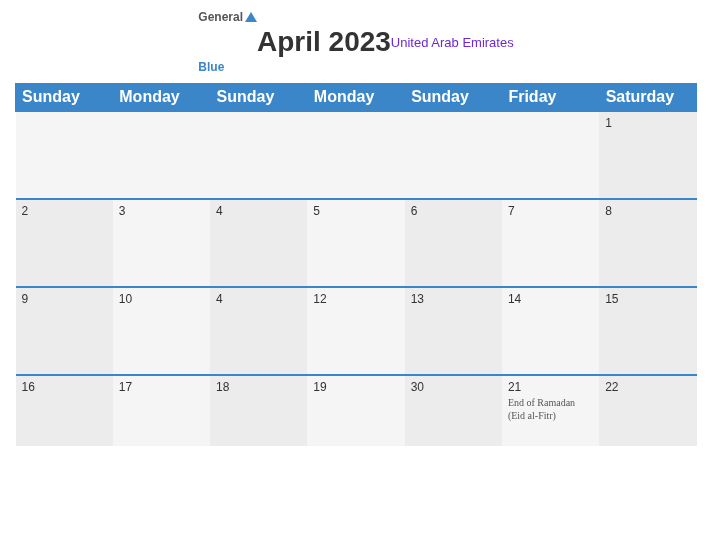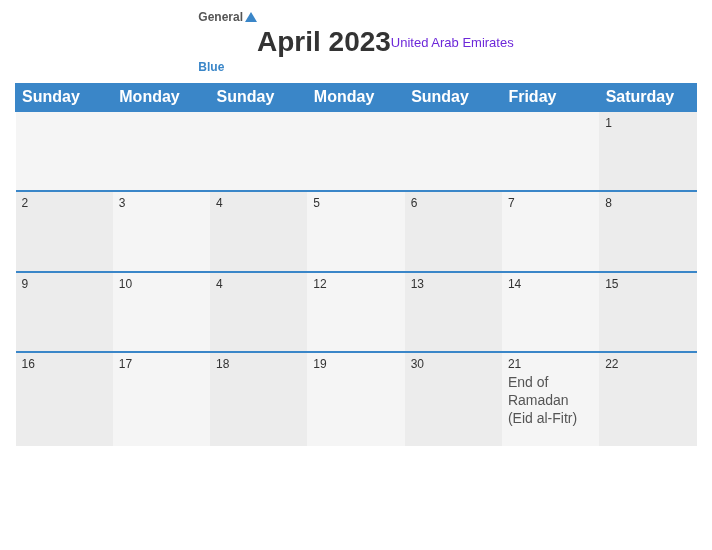--- a/index.html
+++ b/index.html
@@ -96,24 +96,25 @@
       background-color: #ececec;
     }
     .cal-cell.empty {
       background-color: #f5f5f5;
     }
     .day-num {
       font-size: 12px;
       color: #333;
     }
     .holiday-text {
-      font-size: 14px;
+      font-size: 10px;
       color: #555;
       margin-top: 2px;
       line-height: 1.3;
+      font-family: Liberation Serif, serif;
     }
     tr:last-child .cal-cell {
       height: 55px;
     }
   </style>
 </head>
 <body>
 
 <div class="calendar-container">
   <div class="header">

